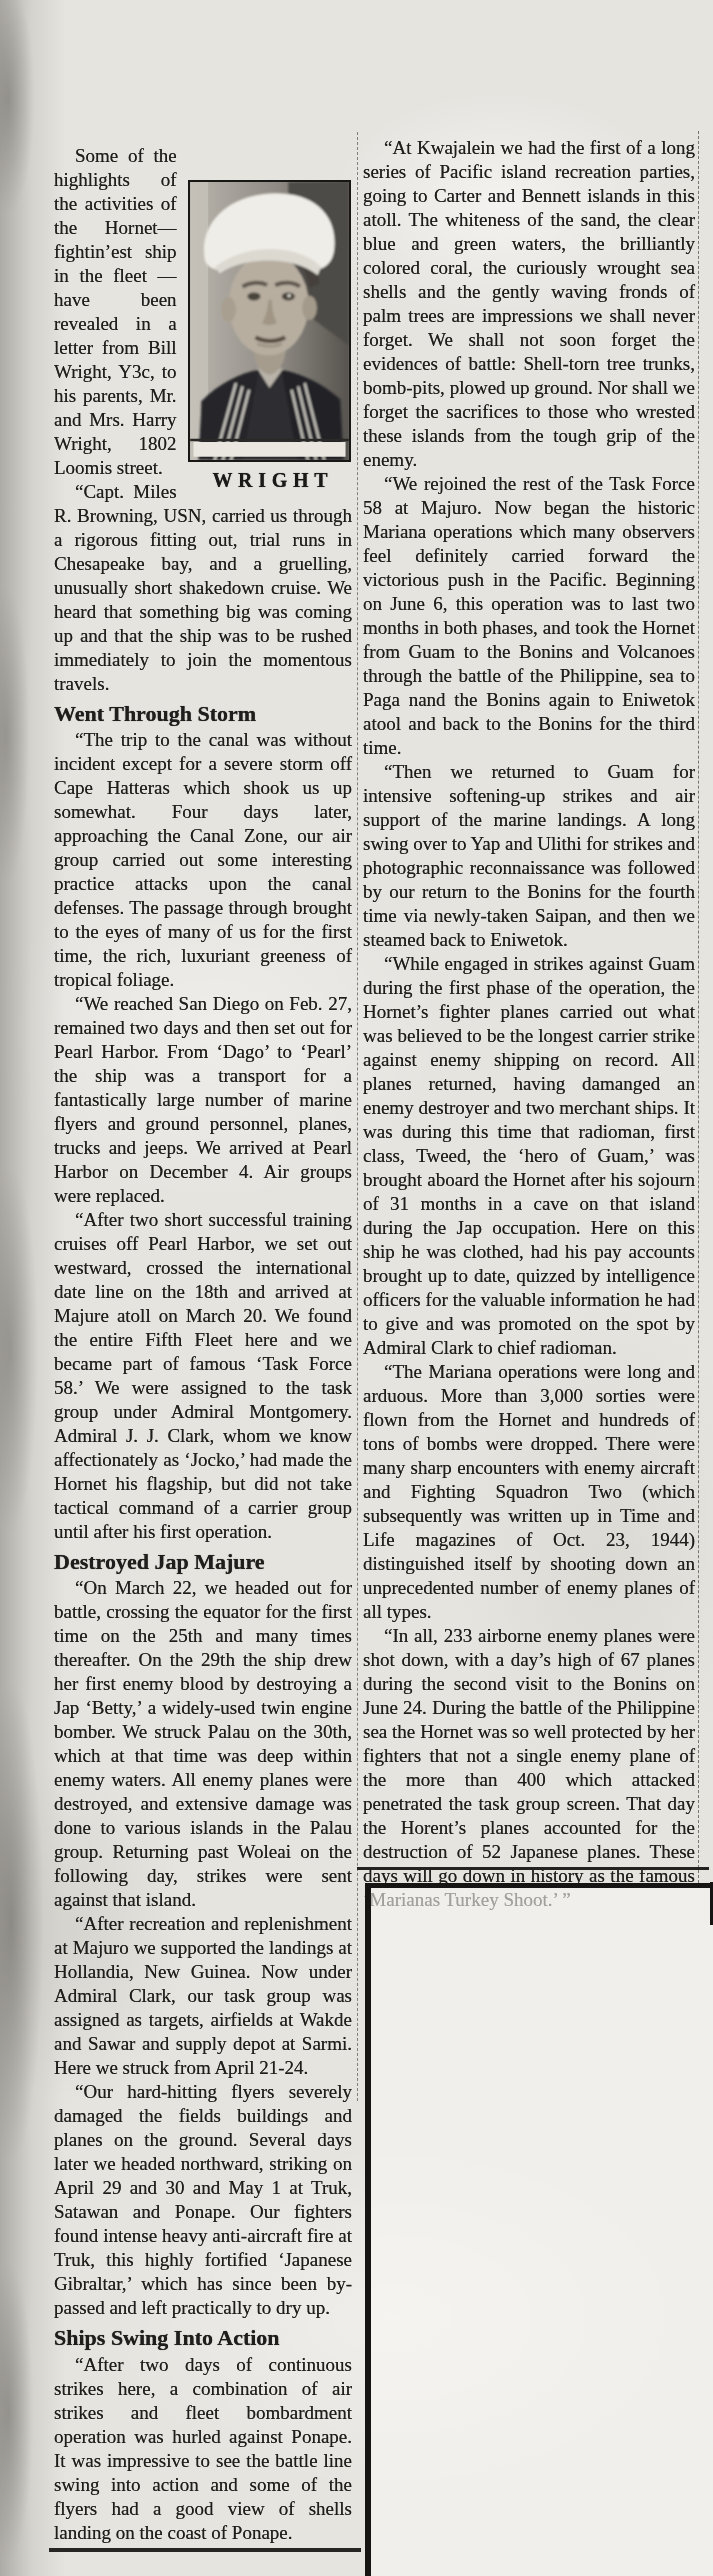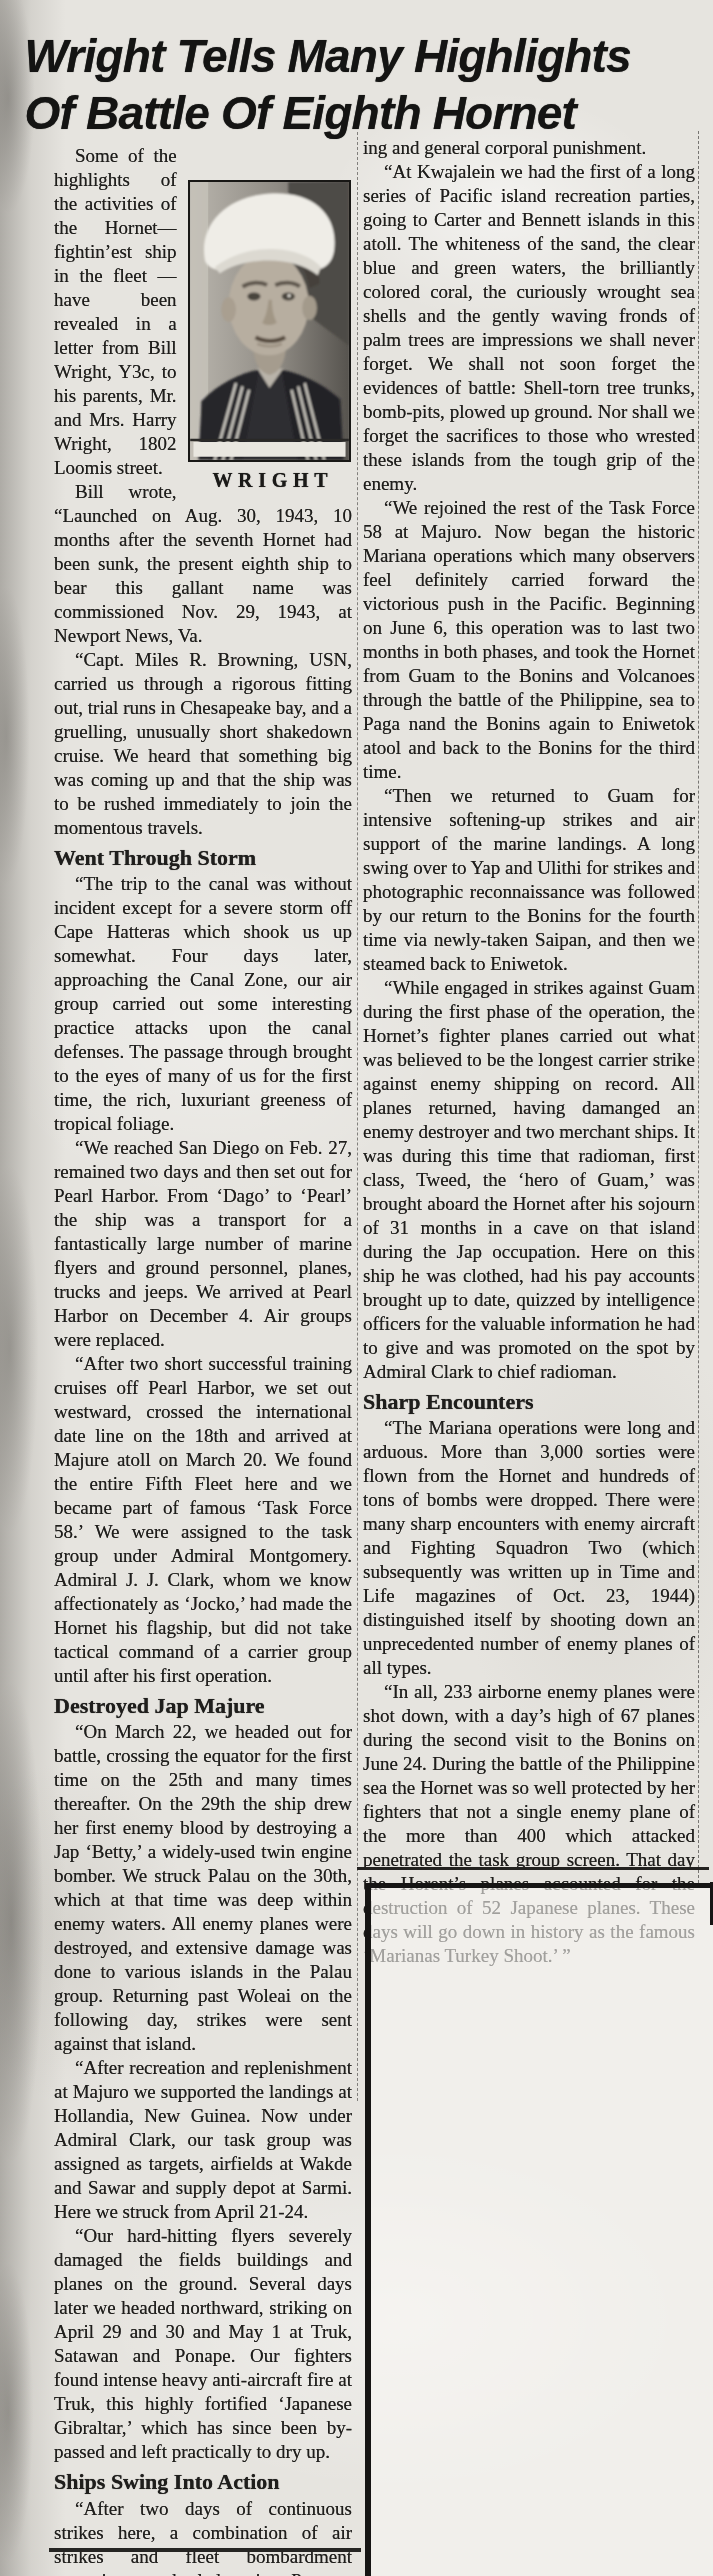--- a/index.html
+++ b/index.html
@@ -78,21 +78,20 @@
   }
   .clearfix::after{content:"";display:block;clear:both;}
 </style>
 </head>
 <body>
 
 <div class="page">
 
   <div class="edge-shade"></div>
 
-  <h1 class="headline"><span>Wright Tells Many Highlights</span><br><span>Of Battle Of Eighth Hornet</span></h1>
 
   <div class="col left-col clearfix">
 
     <figure class="photo-fig" style="margin-top:36px;margin-left:11.4px;margin-right:0;margin-bottom:6.5px;">
       <svg class="photo-frame" viewBox="0 0 194 340" xmlns="http://www.w3.org/2000/svg" role="img">
         <defs>
           <linearGradient id="bgGrad" x1="0" y1="0" x2="1" y2="0">
             <stop offset="0" stop-color="#b9b5ad"></stop>
             <stop offset="0.55" stop-color="#8f8b84"></stop>
             <stop offset="1" stop-color="#57544f"></stop>
@@ -147,45 +146,42 @@
           <path d="M144 340 L124 254" stroke="#c9c6be" stroke-width="3" fill="none"></path>
         </g>
 
         <rect x="4" y="318" width="186" height="18" fill="#e9e7e0"></rect>
         <rect x="0" y="314" width="194" height="3" fill="#2a2927"></rect>
       </svg>
       <figcaption class="photo-caption">WRIGHT</figcaption>
     </figure>
 
     <p class="para">Some of the highlights of the activities of the Hornet—fightin’est ship in the fleet —have been revealed in a letter from Bill Wright, Y3c, to his parents, Mr. and Mrs. Harry Wright, 1802 Loomis street.</p>
-    <p class="para">Bill wrote, “Launched on Aug. 30, 1943, 10 months after the seventh Hornet had been sunk, the present eighth ship to bear this gallant name was commissioned Nov. 29, 1943, at Newport News, Va.</p>
     <p class="para">“Capt. Miles R. Browning, USN, carried us through a rigorous fitting out, trial runs in Chesapeake bay, and a gruelling, unusually short shakedown cruise. We heard that something big was coming up and that the ship was to be rushed immediately to join the momentous travels.</p>
     <h3 class="subhead">Went Through Storm</h3>
     <p class="para">“The trip to the canal was without incident except for a severe storm off Cape Hatteras which shook us up somewhat. Four days later, approaching the Canal Zone, our air group carried out some interesting practice attacks upon the canal defenses. The passage through brought to the eyes of many of us for the first time, the rich, luxuriant greeness of tropical foliage.</p>
     <p class="para">“We reached San Diego on Feb. 27, remained two days and then set out for Pearl Harbor. From ‘Dago’ to ‘Pearl’ the ship was a transport for a fantastically large number of marine flyers and ground personnel, planes, trucks and jeeps. We arrived at Pearl Harbor on December 4. Air groups were replaced.</p>
     <p class="para">“After two short successful training cruises off Pearl Harbor, we set out westward, crossed the international date line on the 18th and arrived at Majure atoll on March 20. We found the entire Fifth Fleet here and we became part of famous ‘Task Force 58.’ We were assigned to the task group under Admiral Montgomery. Admiral J. J. Clark, whom we know affectionately as ‘Jocko,’ had made the Hornet his flagship, but did not take tactical command of a carrier group until after his first operation.</p>
     <h3 class="subhead">Destroyed Jap Majure</h3>
     <p class="para">“On March 22, we headed out for battle, crossing the equator for the first time on the 25th and many times thereafter. On the 29th the ship drew her first enemy blood by destroying a Jap ‘Betty,’ a widely-used twin engine bomber. We struck Palau on the 30th, which at that time was deep within enemy waters. All enemy planes were destroyed, and extensive damage was done to various islands in the Palau group. Returning past Woleai on the following day, strikes were sent against that island.</p>
     <p class="para">“After recreation and replenishment at Majuro we supported the landings at Hollandia, New Guinea. Now under Admiral Clark, our task group was assigned as targets, airfields at Wakde and Sawar and supply depot at Sarmi. Here we struck from April 21-24.</p>
     <p class="para">“Our hard-hitting flyers severely damaged the fields buildings and planes on the ground. Several days later we headed northward, striking on April 29 and 30 and May 1 at Truk, Satawan and Ponape. Our fighters found intense heavy anti-aircraft fire at Truk, this highly fortified ‘Japanese Gibraltar,’ which has since been by-passed and left practically to dry up.</p>
     <h3 class="subhead">Ships Swing Into Action</h3>
     <p class="para">“After two days of continuous strikes here, a combination of air strikes and fleet bombardment operation was hurled against Ponape. It was impressive to see the battle line swing into action and some of the flyers had a good view of shells landing on the coast of Ponape.</p>
 
   </div>
 
   <div class="divider-col"></div>
   <div class="divider-right"></div>
 
   <div class="col right-col">
-    <p class="cont">ing and general corporal punishment.</p>
     <p class="para">“At Kwajalein we had the first of a long series of Pacific island recreation parties, going to Carter and Bennett islands in this atoll. The whiteness of the sand, the clear blue and green waters, the brilliantly colored coral, the curiously wrought sea shells and the gently waving fronds of palm trees are impressions we shall never forget. We shall not soon forget the evidences of battle: Shell-torn tree trunks, bomb-pits, plowed up ground. Nor shall we forget the sacrifices to those who wrested these islands from the tough grip of the enemy.</p>
     <p class="para">“We rejoined the rest of the Task Force 58 at Majuro. Now began the historic Mariana operations which many observers feel definitely carried forward the victorious push in the Pacific. Beginning on June 6, this operation was to last two months in both phases, and took the Hornet from Guam to the Bonins and Volcanoes through the battle of the Philippine, sea to Paga nand the Bonins again to Eniwetok atool and back to the Bonins for the third time.</p>
     <p class="para">“Then we returned to Guam for intensive softening-up strikes and air support of the marine landings. A long swing over to Yap and Ulithi for strikes and photographic reconnaissance was followed by our return to the Bonins for the fourth time via newly-taken Saipan, and then we steamed back to Eniwetok.</p>
     <p class="para">“While engaged in strikes against Guam during the first phase of the operation, the Hornet’s fighter planes carried out what was believed to be the longest carrier strike against enemy shipping on record. All planes returned, having damanged an enemy destroyer and two merchant ships. It was during this time that radioman, first class, Tweed, the ‘hero of Guam,’ was brought aboard the Hornet after his sojourn of 31 months in a cave on that island during the Jap occupation. Here on this ship he was clothed, had his pay accounts brought up to date, quizzed by intelligence officers for the valuable information he had to give and was promoted on the spot by Admiral Clark to chief radioman.</p>
-    <h3 class="subhead">Sharp Encounters</h3>
     <p class="para">“The Mariana operations were long and arduous. More than 3,000 sorties were flown from the Hornet and hundreds of tons of bombs were dropped. There were many sharp encounters with enemy aircraft and Fighting Squadron Two (which subsequently was written up in Time and Life magazines of Oct. 23, 1944) distinguished itself by shooting down an unprecedented number of enemy planes of all types.</p>
     <p class="para">“In all, 233 airborne enemy planes were shot down, with a day’s high of 67 planes during the second visit to the Bonins on June 24. During the battle of the Philippine sea the Hornet was so well protected by her fighters that not a single enemy plane of the more than 400 which attacked penetrated the task group screen. That day the Horent’s planes accounted for the destruction of 52 Japanese planes. These days will go down in history as the famous ‘Marianas Turkey Shoot.’ ”</p>
   </div>
 
   <div class="rule-right-end"></div>
 
   <div class="ad-box">
     <div class="ad-box-corner"></div>
 
   </div>

